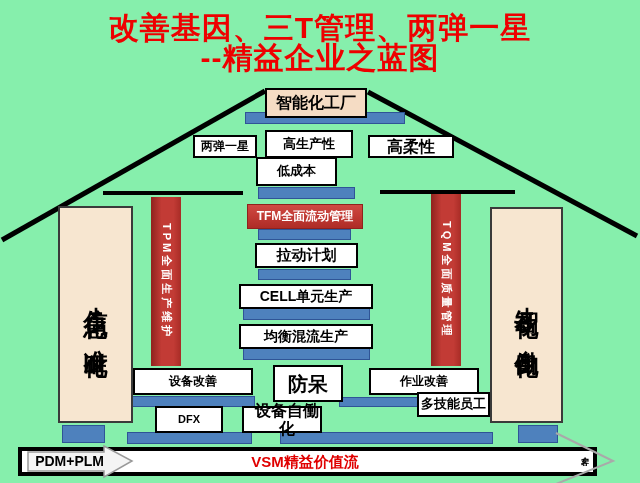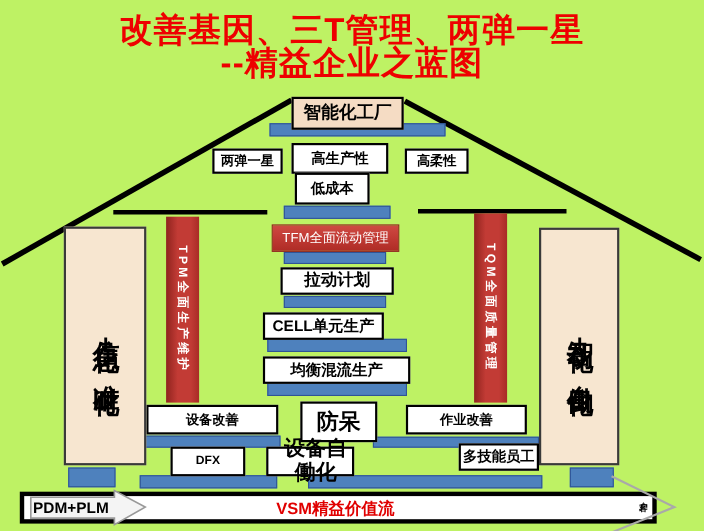--- a/index.html
+++ b/index.html
@@ -1,34 +1,34 @@
 <!DOCTYPE html>
 <html style="--title-red: #EE0000; --vsm-red: #E00000; --accent-red: #C23B35; --bar-blue: #4E81BD; --bar-blue-border: #2F5496; --tan: #F7E6D0; --peak-tan: #F5DCC4;"><head>
 <meta charset="utf-8">
 <style>
   html,body{margin:0;padding:0;background:#fff;}
   .stage{
-    position:relative;width:640px;height:483px;background:#bef264;overflow:hidden;
+    position:relative;width:640px;height:483px;background:#86efac;overflow:hidden;
     font-family:"Liberation Sans","DejaVu Sans",sans-serif;color:#000;
   }
   .abs{position:absolute;box-sizing:border-box;}
   .title{
     width:640px;text-align:center;font-weight:bold;color:var(--title-red);
     font-size:30px;line-height:36px;letter-spacing:1px;
   }
   .box{
     background:#fff;border:2px solid #000;display:flex;align-items:center;justify-content:center;
     font-weight:bold;text-align:center;line-height:1.1;
   }
   .bar{
     background:var(--bar-blue);border:1px solid var(--bar-blue-border);
   }
   .redbox{
     background:linear-gradient(180deg,#CE4A42 0%,var(--accent-red) 45%,#AE2C26 100%);
-    color:#fff;display:flex;align-items:center;justify-content:center;font-weight:normal;
+    color:#fff;display:flex;align-items:center;justify-content:center;font-weight:bold;
     border:1px solid #8F221D;
   }
   .pillar-tan{
     background:var(--tan);border:2px solid #3a3a3a;display:flex;align-items:center;justify-content:center;
     font-weight:bold;
   }
   .pillar-red{
     background:linear-gradient(90deg,#8F231E 0%,var(--accent-red) 35%,var(--accent-red) 75%,#A82C26 100%);
     color:#fff;display:flex;align-items:center;justify-content:center;font-weight:bold;
   }
@@ -62,36 +62,36 @@
   <div class="abs bar" style="left:339px;top:397px;width:151px;height:10px;"></div>
   <div class="abs bar" style="left:62px;top:425px;width:43px;height:18px;"></div>
   <div class="abs bar" style="left:127px;top:432px;width:125px;height:12px;"></div>
   <div class="abs bar" style="left:280px;top:432px;width:213px;height:12px;"></div>
   <div class="abs bar" style="left:518px;top:425px;width:40px;height:18px;"></div>
 
   <div class="abs box" style="left:265px;top:88px;width:102px;height:30px;font-size:16px;background:var(--peak-tan);">智能化工厂</div>
 
   <div class="abs box" style="left:193px;top:135px;width:64px;height:23px;font-size:12px;">两弹一星</div>
   <div class="abs box" style="left:265px;top:130px;width:88px;height:28px;font-size:13px;">高生产性</div>
-  <div class="abs box" style="left:368px;top:135px;width:58px;height:23px;font-size:12px;">高柔性</div>
-  <div class="abs box" style="left:268px;top:157px;width:68px;height:29px;font-size:13px;">低成本</div>
+  <div class="abs box" style="left:368px;top:135px;width:86px;height:23px;font-size:16px;">高柔性</div>
+  <div class="abs box" style="left:256px;top:157px;width:81px;height:29px;font-size:13px;">低成本</div>
 
   <div class="abs redbox" style="left:247px;top:204px;width:116px;height:25px;font-size:12px;">TFM全面流动管理</div>
   <div class="abs box" style="left:255px;top:243px;width:103px;height:25px;font-size:15px;">拉动计划</div>
-  <div class="abs box" style="left:239px;top:284px;width:110px;height:25px;font-size:14px;">CELL单元生产</div>
+  <div class="abs box" style="left:239px;top:284px;width:134px;height:25px;font-size:14px;">CELL单元生产</div>
   <div class="abs box" style="left:239px;top:324px;width:134px;height:25px;font-size:14px;">均衡混流生产</div>
 
   <div class="abs box" style="left:133px;top:368px;width:120px;height:27px;font-size:12px;">设备改善</div>
   <div class="abs box" style="left:273px;top:365px;width:70px;height:37px;font-size:20px;">防呆</div>
   <div class="abs box" style="left:369px;top:368px;width:110px;height:27px;font-size:12px;">作业改善</div>
 
   <div class="abs box" style="left:155px;top:406px;width:68px;height:27px;font-size:11px;">DFX</div>
-  <div class="abs box" style="left:242px;top:406px;width:80px;height:27px;font-size:19px;padding-left:10px;">设备自働化</div>
+  <div class="abs box" style="left:242px;top:406px;width:80px;height:27px;font-size:16px;padding-left:10px;">设备自働化</div>
   <div class="abs box" style="left:335px;top:408px;width:62px;height:25px;font-size:13px;margin-top:40px;">生产布局</div>
-  <div class="abs box" style="left:417px;top:403px;width:73px;height:25px;font-size:13px;">多技能员工</div>
+  <div class="abs box" style="left:417px;top:392px;width:73px;height:25px;font-size:13px;">多技能员工</div>
 
   <div class="abs pillar-tan" style="left:58px;top:206px;width:75px;height:217px;">
     <span class="v-up" style="font-size:24px;">信息化+准时化</span>
   </div>
   <div class="abs pillar-tan" style="left:490px;top:207px;width:73px;height:216px;">
     <span class="v-up" style="font-size:24px;">智动化+自働化</span>
   </div>
 
   <div class="abs pillar-red" style="left:151px;top:197px;width:30px;height:169px;">
     <span class="v-side" style="font-size:11px;">TPM全面生产维护</span>
@@ -99,17 +99,17 @@
   <div class="abs pillar-red" style="left:431px;top:194px;width:30px;height:172px;">
     <span class="v-side" style="font-size:11px;">TQM全面质量管理</span>
   </div>
 
   <svg class="abs nopointer" style="left:0;top:0;" width="640" height="483">
     <rect x="20" y="449" width="575" height="25" fill="#fff" stroke="#000" stroke-width="4"></rect>
     <path d="M556,433 L613,461 L556,484" fill="none" stroke="#A9A9A9" stroke-width="2"></path>
     <polygon points="28,452 104,452 104,446 132,461 104,477 104,471 28,471" fill="#F4F4F4" stroke="#999" stroke-width="1.5"></polygon>
   </svg>
 
-  <div class="abs" style="left:30px;top:453px;width:74px;text-align:left;font-weight:bold;font-size:14px;">PDM+PLM</div>
+  <div class="abs" style="left:30px;top:453px;width:74px;text-align:right;font-weight:bold;font-size:14px;">PDM+PLM</div>
   <div class="abs" style="left:160px;top:453px;width:290px;text-align:center;font-weight:bold;font-size:15px;color:var(--vsm-red);">VSM精益价值流</div>
   <div class="abs v-up" style="left:580px;top:450px;height:22px;font-size:8px;font-weight:bold;letter-spacing:0;line-height:1;">客户</div>
 
 </div>
 
 </body></html>

